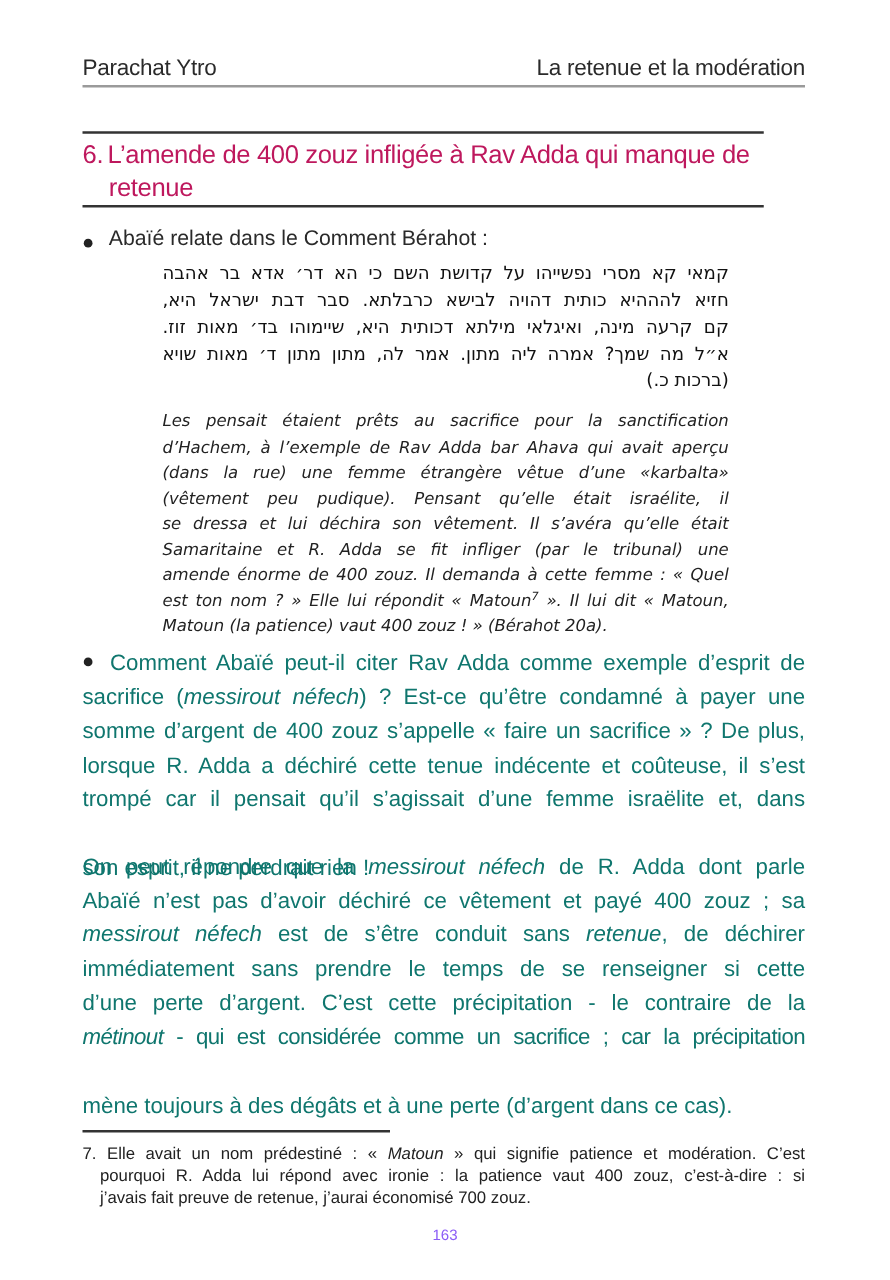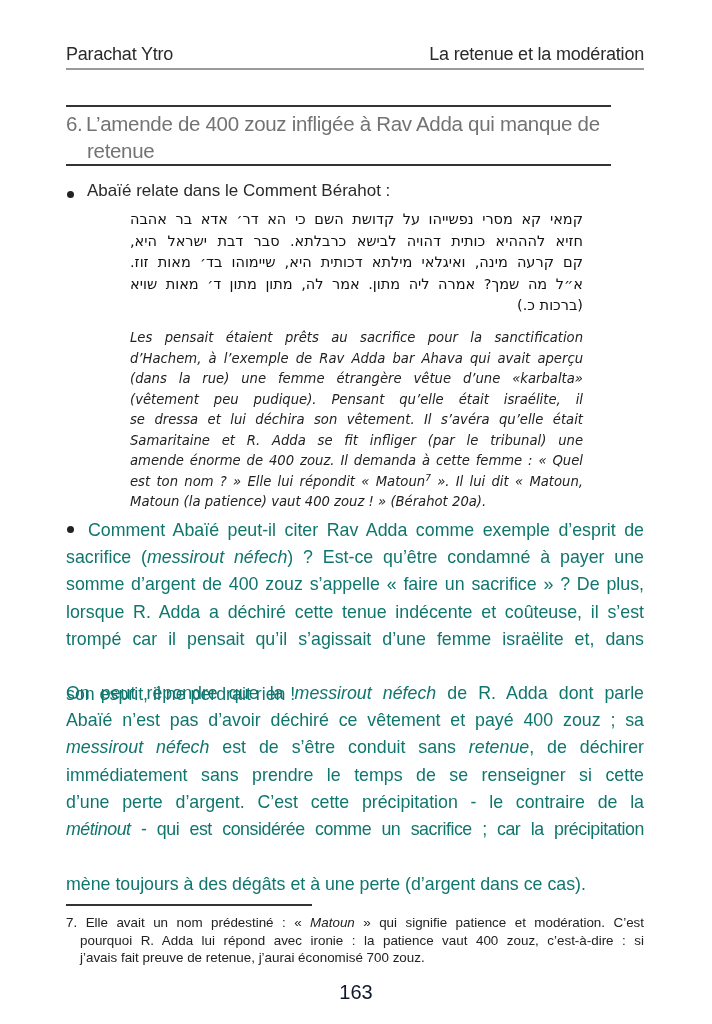--- a/index.html
+++ b/index.html
@@ -52,21 +52,21 @@
     }
     .heading-rule.top { top: 105px; }
     .heading-rule.bottom { top: 164px; }
     .section-heading {
       position: absolute;
       left: 66px;
       top: 110px;
       width: 560px;
       font-size: 20.5px;
       line-height: 27px;
-      color: #737373;
+      color: #be185d;
       letter-spacing: -0.3px;
     }
     .section-heading .num { display: inline-block; width: 20px; }
     .section-heading .cont { padding-left: 21px; display: block; }
 
     
     .bullet-dot {
       position: absolute;
       width: 7px; height: 7px;
       border-radius: 50%;
@@ -151,22 +151,22 @@
     .footnote .fl { display: block; text-align: justify; text-align-last: justify; white-space: nowrap; }
     .footnote .fl.indent { padding-left: 14px; }
     .footnote .fl.last { text-align-last: left; }
 
     .page-number {
       position: absolute;
       left: 0;
       width: 712px;
       top: 981px;
       text-align: center;
-      font-size: 20px;
-      color: #0f172a;
+      font-size: 12px;
+      color: #8b5cf6;
     }
   </style>
 </head>
 <body>
 
 <div class="page">
 
   <div class="running-header">
     <span class="left">Parachat Ytro</span>
     <span class="right">La retenue et la modération</span>

